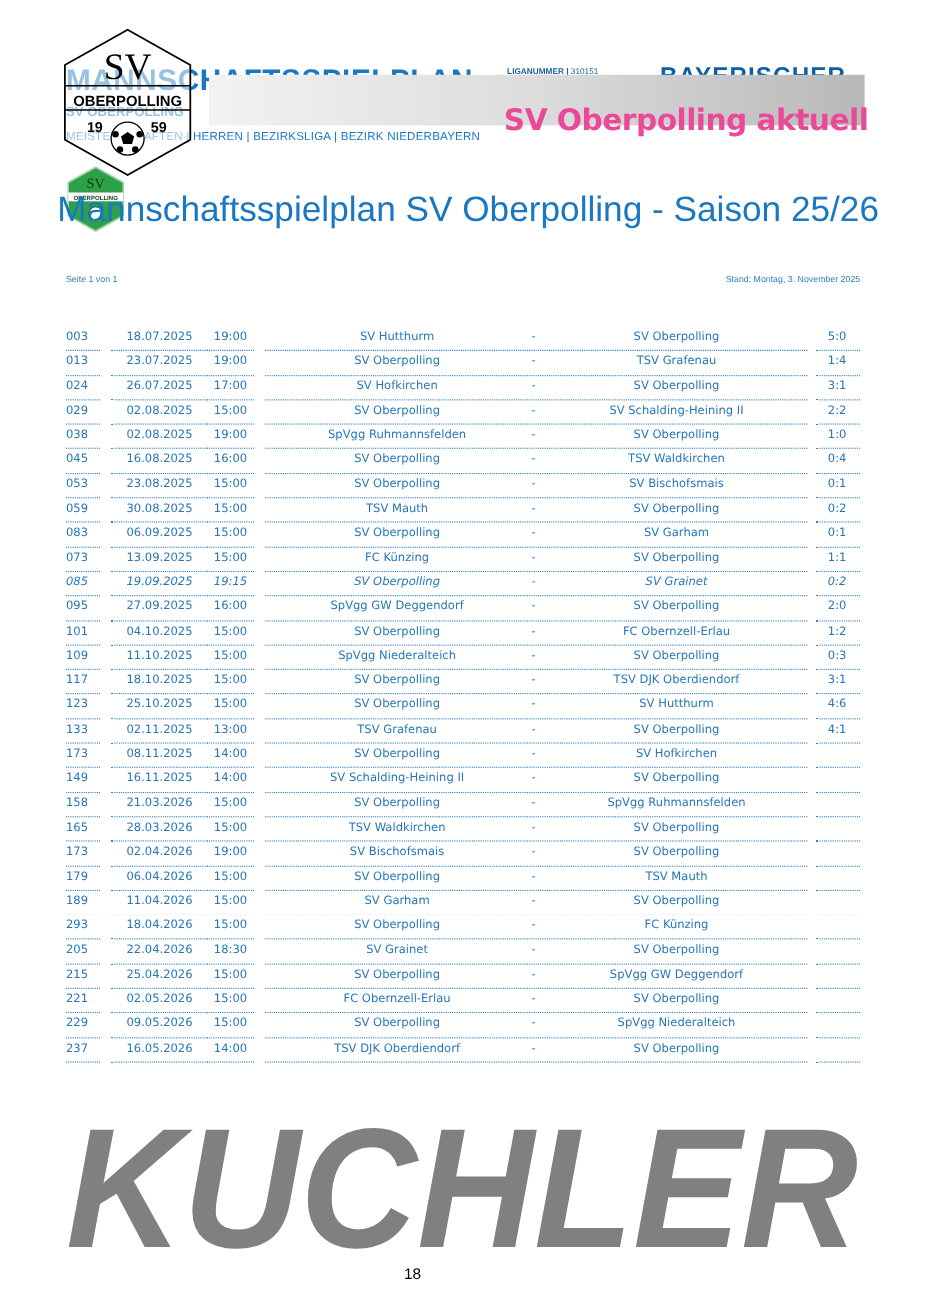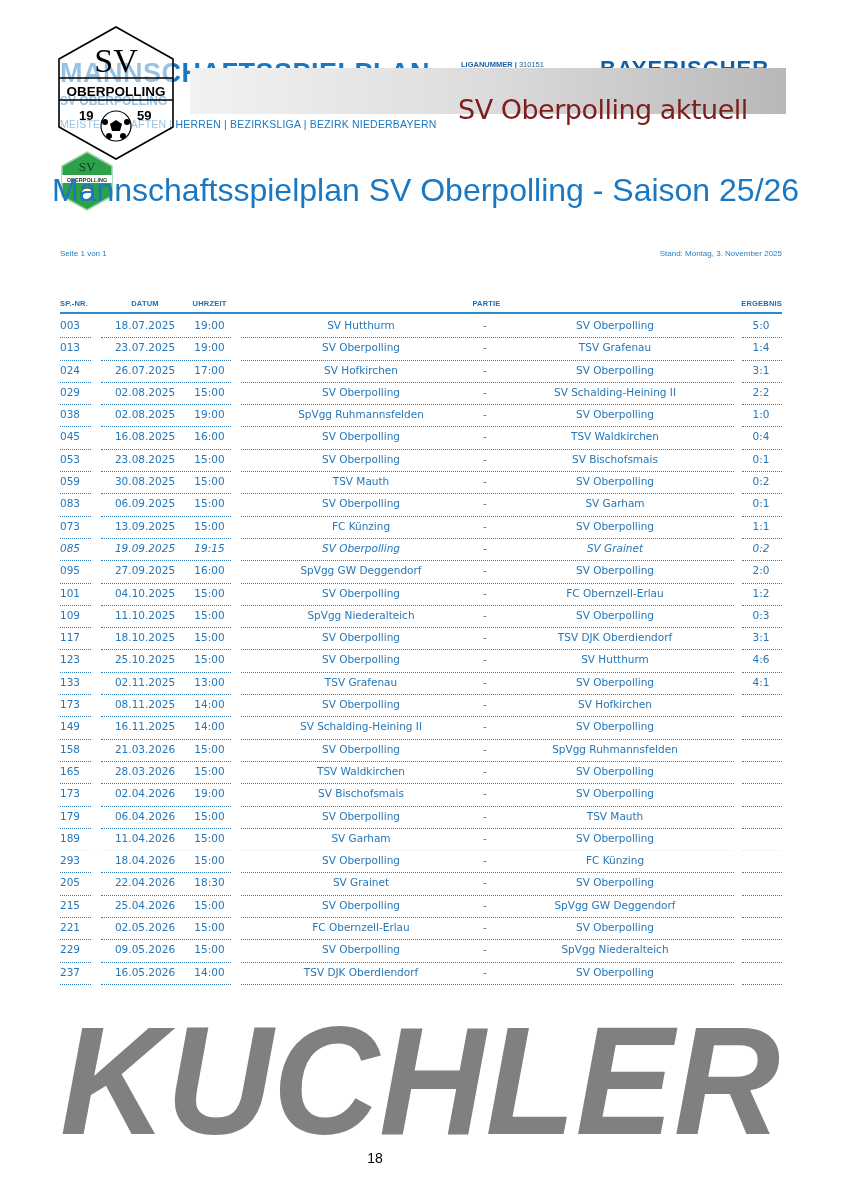--- a/index.html
+++ b/index.html
@@ -31,22 +31,22 @@
       position: absolute; left: 600px; top: 58px;
       font-family: "Liberation Sans", sans-serif; font-weight: bold;
       font-size: 22px; color: #0f5fa8; letter-spacing: 1px; line-height: 1;
     }
     .hdr-bar {
       position: absolute; left: 190px; top: 68px; width: 596px; height: 46px;
       background: linear-gradient(90deg, #f2f2f2 0%, #dcdcdc 50%, #b8b8b8 100%);
     }
     .hdr-aktuell {
       position: absolute; left: 458px; top: 96px;
-      font-family: "DejaVu Sans", sans-serif; font-weight: normal;
-      font-size: 27px; color: #7f1d1d; letter-spacing: -0.5px; line-height: 1;
+      font-family: "DejaVu Sans", sans-serif; font-weight: bold;
+      font-size: 27px; color: #ec4899; letter-spacing: -0.5px; line-height: 1;
     }
 
     
     .logo { position: absolute; left: 57px; top: 26px; width: 118px; height: 134px; }
     .logo-small { position: absolute; left: 61px; top: 151px; width: 52px; height: 60px; }
 
     .page-title {
       position: absolute; left: 52px; top: 174px;
       font-family: "Liberation Sans", sans-serif;
       font-size: 32px; color: #1a78c2; line-height: 1; white-space: nowrap;
@@ -140,28 +140,20 @@
   <text x="26" y="30.5" text-anchor="middle" font-family="Liberation Sans, sans-serif" font-weight="bold" font-size="5.5" fill="#0b3d1a">OBERPOLLING</text>
   <circle cx="26" cy="43" r="6" fill="#ffffff" stroke="#0b3d1a" stroke-width="0.8"></circle>
 </svg>
 
 <div class="page-title">Mannschaftsspielplan SV Oberpolling - Saison 25/26</div>
 
 <div class="meta-left">Seite 1 von 1</div>
 <div class="meta-right">Stand: Montag, 3. November 2025</div>
 
 <div class="tbl">
-  <div class="thead">
-    <span class="th c-nr">SP.-NR.</span>
-    <span class="th c-date">DATUM</span>
-    <span class="th c-time">UHRZEIT</span>
-    <span class="th" style="left:180px;width:493px;text-align:center;">PARTIE</span>
-    <span class="th" style="left:670px;width:52px;text-align:right;">ERGEBNIS</span>
-    <span class="th-line" style="left:0;width:722px;"></span>
-  </div>
   <div id="rows">
       <div class="row">
         <span class="cell c-nr">003</span>
         <span class="cell c-date">18.07.2025</span>
         <span class="cell c-time">19:00</span>
         <span class="cell c-home">SV Hutthurm</span>
         <span class="cell c-sep">-</span>
         <span class="cell c-away">SV Oberpolling</span>
         <span class="cell c-res">5:0</span>
         <span class="dots d-nr"></span>

